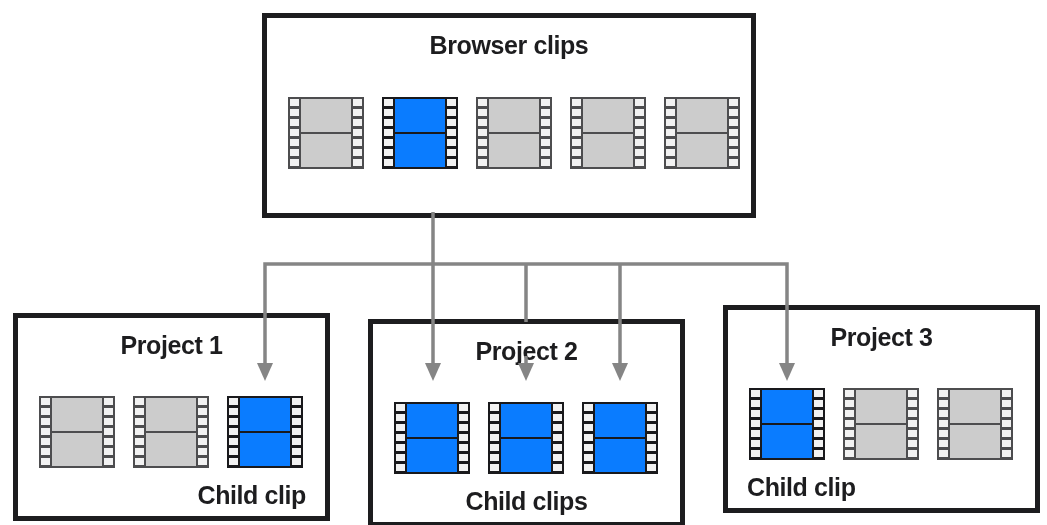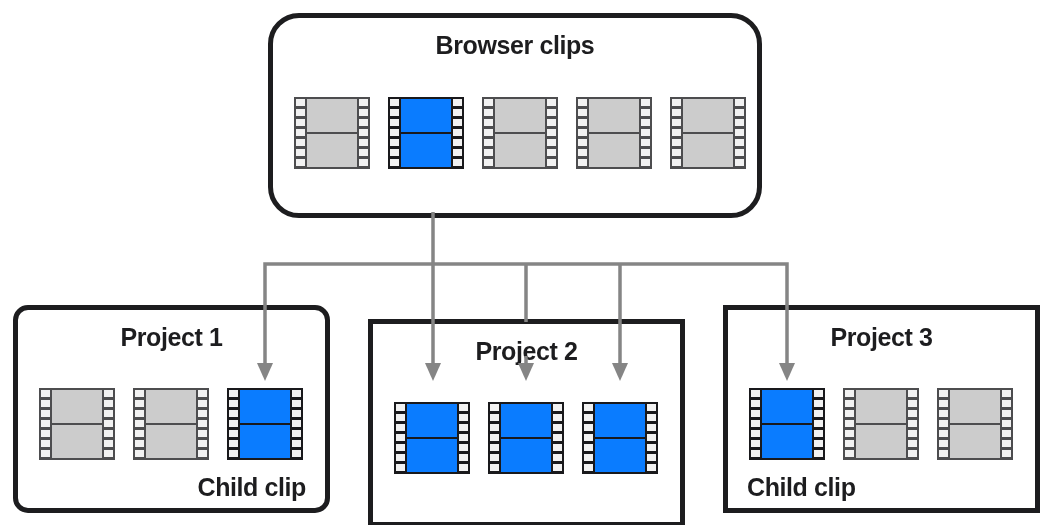--- a/index.html
+++ b/index.html
@@ -5,22 +5,22 @@
   html, body { margin: 0; padding: 0; background: #ffffff; }
   #canvas {
     position: relative; width: 1047px; height: 525px; background: #ffffff;
     font-family: "Liberation Sans", sans-serif; font-weight: 700;
     color: var(--text, #1d1d1f); overflow: hidden;
   }
   .box {
     position: absolute; box-sizing: border-box;
     border: 5px solid var(--box_border, #1d1d1f); background: #ffffff;
   }
-  #parent-box { left: 268px; top: 13px;  width: 494px; height: 205px; border-radius: 31px; }
-  #project-1  { left: 13px;  top: 305px; width: 317px; height: 208px; border-radius: 15px; }
+  #parent-box { left: 262px; top: 13px;  width: 494px; height: 205px; }
+  #project-1  { left: 13px;  top: 313px; width: 317px; height: 208px; }
   #project-2  { left: 368px; top: 305px; width: 317px; height: 208px; margin-top: 14px; }
   #project-3  { left: 723px; top: 305px; width: 317px; height: 208px; }
 
   .box-title {
     position: absolute; top: 13px; left: 0; width: 100%;
     text-align: center; font-size: 25px; letter-spacing: -0.4px; line-height: 1.15;
   }
   .clip-row { position: absolute; left: 21px; top: 78px; display: flex; gap: 18px; }
   #parent-box .clip-row { top: 79px; }
 
@@ -169,20 +169,21 @@
         </div>
         <div class="film blue">
           <div class="perf"></div>
           <div class="frames">
             <div class="frame"></div>
             <div class="frame"></div>
           </div>
           <div class="perf"></div>
         </div>
       </div>
+    <div class="box-label label-center">Child clips</div>
   </div>
 
   <div class="box project" id="project-3">
     <div class="box-title">Project 3</div>
     <div class="clip-row">
         <div class="film blue">
           <div class="perf"></div>
           <div class="frames">
             <div class="frame"></div>
             <div class="frame"></div>

